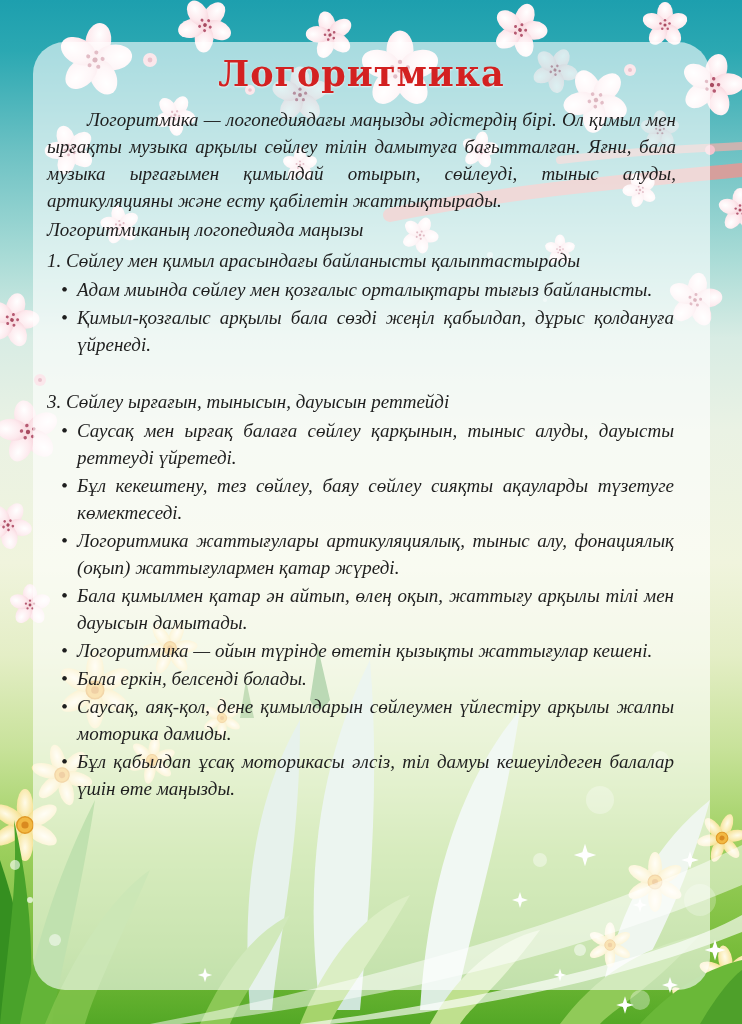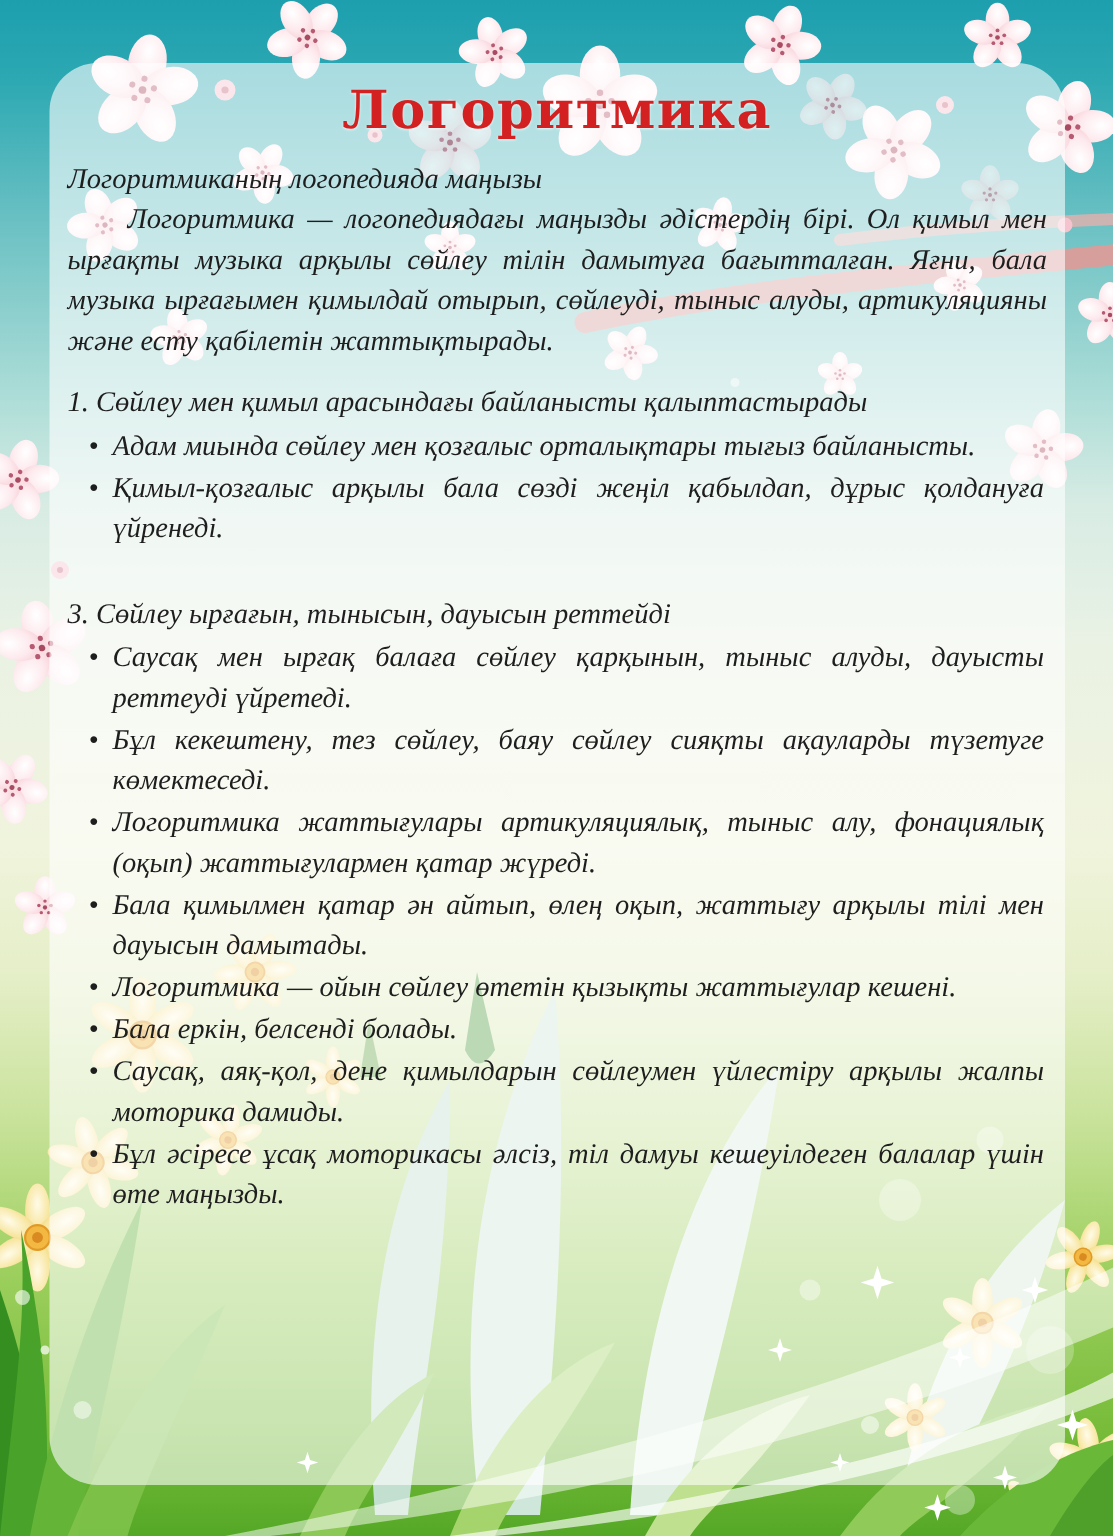--- a/index.html
+++ b/index.html
@@ -13,37 +13,37 @@
   }
   svg.decor{position:absolute;left:0;top:0;width:742px;height:1024px;}
   #bg-decor{z-index:1;}
   .panel{
     position:absolute;left:33px;top:42px;width:677px;height:948px;
     background:rgba(255,255,255,0.60);
     border-radius:32px;z-index:2;
   }
   #fg-decor{z-index:3;}
   .content{
-    position:absolute;left:33px;top:42px;width:677px;height:948px;
-    padding:8px 12px 0;box-sizing:border-box;z-index:5;
+    position:absolute;left:23px;top:42px;width:677px;height:948px;
+    padding:8px 24px 0;box-sizing:border-box;z-index:5;
     color:#1e1e1e;
   }
   .content .title{
     margin:2px 0 10px;text-align:center;
     font:700 35px/1.25 "DejaVu Serif",serif;
     color:#d32121;font-style:normal;letter-spacing:1px;
     text-shadow:0 1px 2px rgba(255,255,255,.7);
   }
   .txt{font-style:italic;font-size:19px;line-height:27px;}
   .intro{margin:0 0 2px;text-align:justify;text-indent:40px;}
   .subtitle{margin:2px 0 0;}
   .sec{margin:0;}
   .sec + .sec{margin-top:0;}
   .sec-h{margin:30px 0 2px;}
-  .sec:first-of-type .sec-h{margin-top:14px;}
+  .sec:first-of-type .sec-h{margin-top:4px;}
   .bullet{display:flex;margin:1px 0;}
   .bullet .dot{flex:0 0 16px;margin-left:14px;text-align:left;}
   .bullet .btext{flex:1;text-align:justify;padding-right:2px;}
 </style>
 </head>
 <body>
 
 <div class="page">
 
   <svg id="bg-decor" class="decor" viewBox="0 0 742 1024">
@@ -201,22 +201,22 @@
       <use href="#sparkle" transform="translate(670 985)"></use>
       <use href="#sparkle" transform="translate(560 975) scale(0.8)"></use>
       <use href="#sparkle" transform="translate(625 1005) scale(1.1)"></use>
       <use href="#sparkle" transform="translate(205 975) scale(0.9)"></use>
     </g>
   </svg>
 
   <div class="content">
     <h1 class="title">Логоритмика</h1>
 
+    <p class="txt intro">Логоритмика — логопедиядағы маңызды әдістердің бірі. Ол қимыл мен ырғақты музыка арқылы сөйлеу тілін дамытуға бағытталған. Яғни, бала музыка ырғағымен қимылдай отырып, сөйлеуді, тыныс алуды, артикуляцияны және есту қабілетін жаттықтырады.</p>
     <p class="txt subtitle">Логоритмиканың логопедияда маңызы</p>
-    <p class="txt intro">Логоритмика — логопедиядағы маңызды әдістердің бірі. Ол қимыл мен ырғақты музыка арқылы сөйлеу тілін дамытуға бағытталған. Яғни, бала музыка ырғағымен қимылдай отырып, сөйлеуді, тыныс алуды, артикуляцияны және есту қабілетін жаттықтырады.</p>
 
     <div class="sec">
       <p class="txt sec-h">1. Сөйлеу мен қимыл арасындағы байланысты қалыптастырады</p>
       <div class="txt bullet">
         <span class="dot">•</span>
         <span class="btext">Адам миында сөйлеу мен қозғалыс орталықтары тығыз байланысты.</span>
       </div>
       <div class="txt bullet">
         <span class="dot">•</span>
         <span class="btext">Қимыл-қозғалыс арқылы бала сөзді жеңіл қабылдап, дұрыс қолдануға үйренеді.</span>
@@ -242,32 +242,32 @@
       </div>
       <div class="txt bullet">
         <span class="dot">•</span>
         <span class="btext">Бала қимылмен қатар ән айтып, өлең оқып, жаттығу арқылы тілі мен дауысын дамытады.</span>
       </div>
     </div>
 
     <div class="sec">
       <div class="txt bullet">
         <span class="dot">•</span>
-        <span class="btext">Логоритмика — ойын сөйлеу өтетін қызықты жаттығулар кешені.</span>
+        <span class="btext">Логоритмика — ойын түрінде өтетін қызықты жаттығулар кешені.</span>
       </div>
       <div class="txt bullet">
         <span class="dot">•</span>
         <span class="btext">Бала еркін, белсенді болады.</span>
       </div>
     </div>
 
     <div class="sec">
       <div class="txt bullet">
         <span class="dot">•</span>
         <span class="btext">Саусақ, аяқ-қол, дене қимылдарын сөйлеумен үйлестіру арқылы жалпы моторика дамиды.</span>
       </div>
       <div class="txt bullet">
         <span class="dot">•</span>
-        <span class="btext">Бұл әсіресе ұсақ моторикасы әлсіз, тіл дамуы кешеуілдеген балалар үшін өте маңызды.</span>
+        <span class="btext">Бұл қабылдап ұсақ моторикасы әлсіз, тіл дамуы кешеуілдеген балалар үшін өте маңызды.</span>
       </div>
     </div>
   </div>
 </div>
 
 </body></html>

